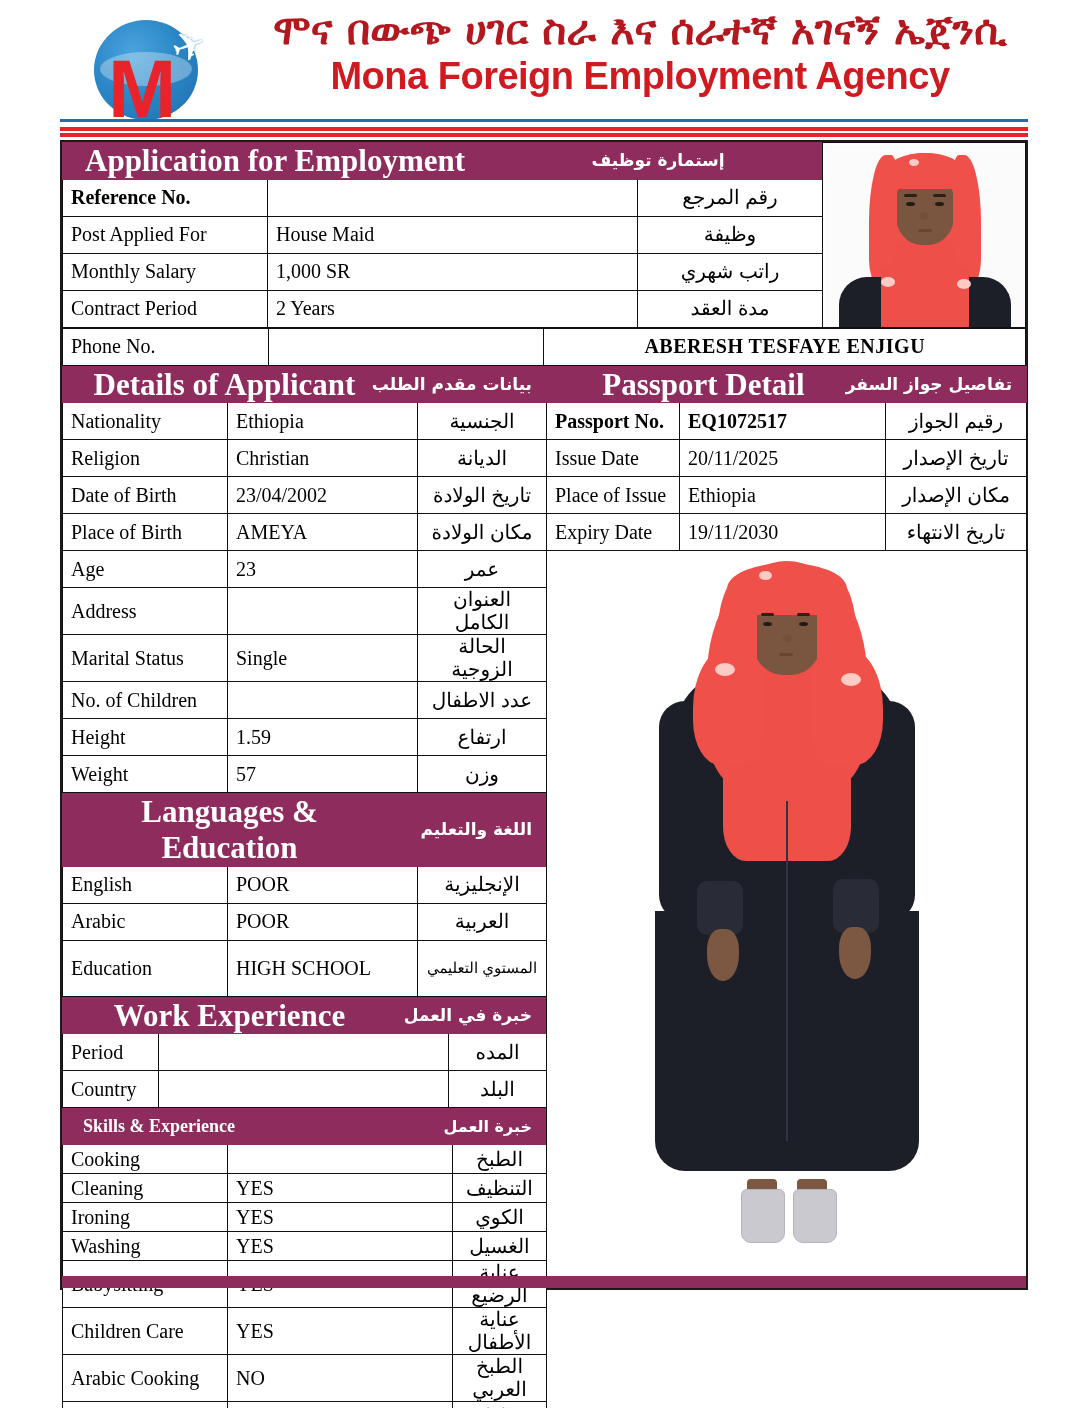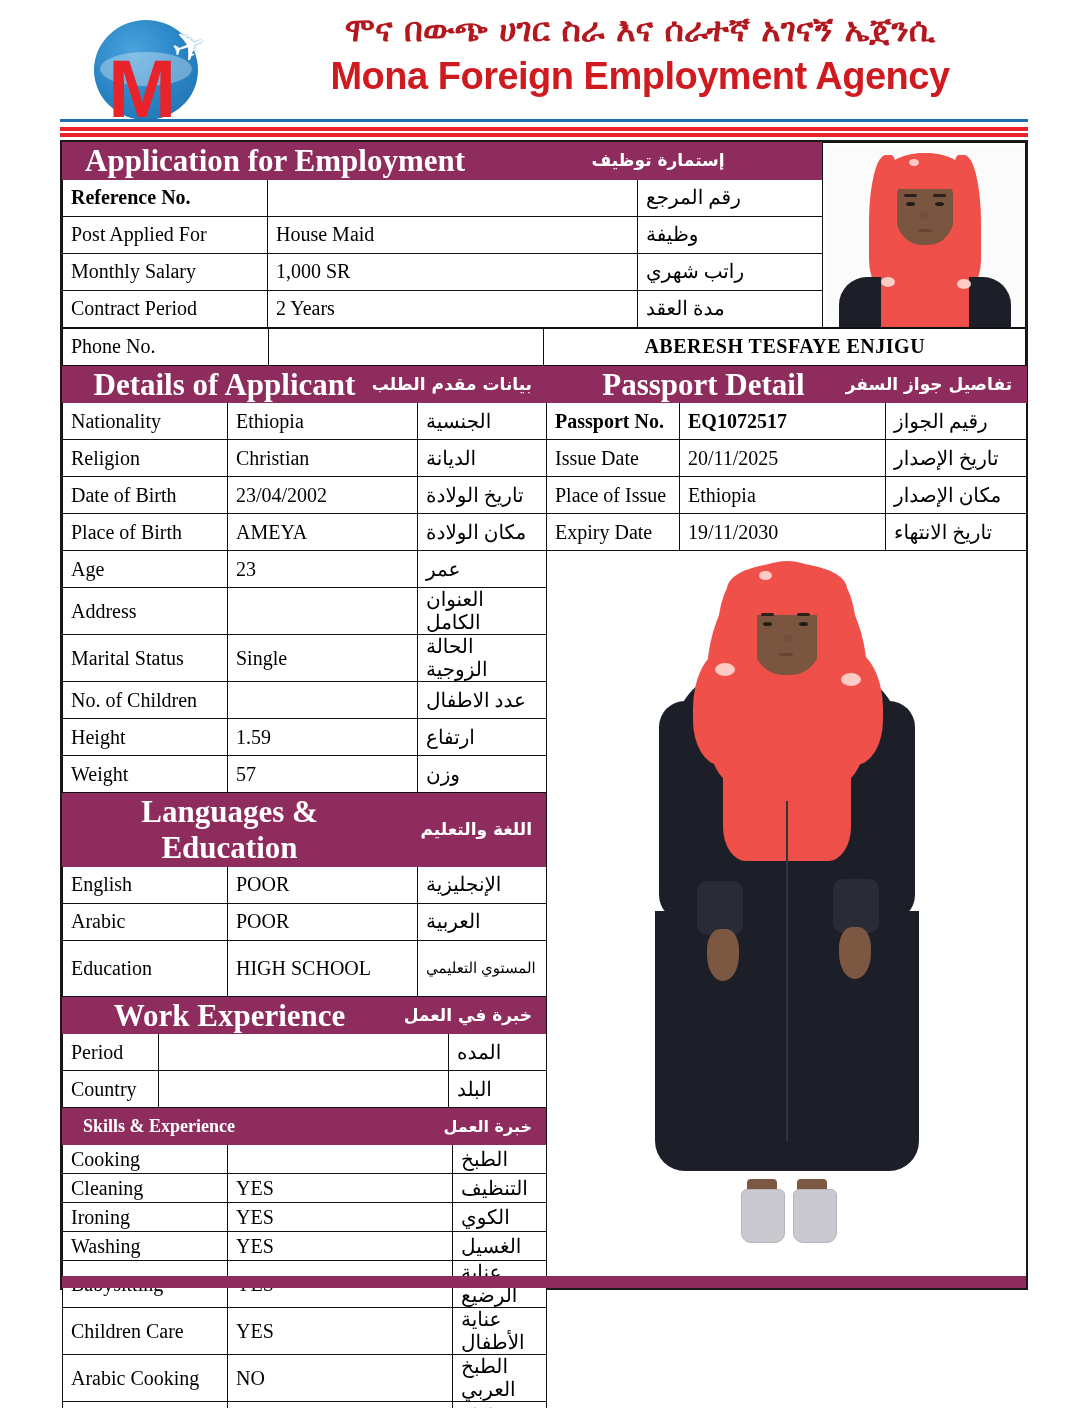--- a/index.html
+++ b/index.html
@@ -99,21 +99,21 @@
   .title-block {
     position: absolute;
     left: 200px;
     top: 4px;
     width: 760px;
     text-align: center;
   }
   .title-amharic {
     font-family: "DejaVu Sans", sans-serif;
     font-weight: bold;
-    font-size: 33px;
+    font-size: 41px;
     line-height: 44px;
     color: #b3181f;
     white-space: nowrap;
   }
   .title-english {
     font-family: "Liberation Sans", sans-serif;
     font-weight: bold;
     font-size: 38px;
     line-height: 48px;
     color: #cf1a20;
@@ -210,23 +210,23 @@
     color: #fff;
     direction: rtl;
     min-width: 150px;
     text-align: right;
   }
   .lbl { text-align: left; }
   .lbl.b { font-weight: bold; font-family: Liberation Serif, serif; }
   .val { text-align: left; }
   .val.b { font-weight: bold; }
   .ar {
-    font-family: Liberation Serif, serif;
+    font-family: Liberation Sans, sans-serif;
     direction: rtl;
-    text-align: left;
+    text-align: center;
     font-size: 17px;
   }
   .ar.two { font-size: 15px; line-height: 1.1; }
 
   
   .top-wrap {
     display: flex;
     align-items: stretch;
   }
   .top-left { width: 760px; }

